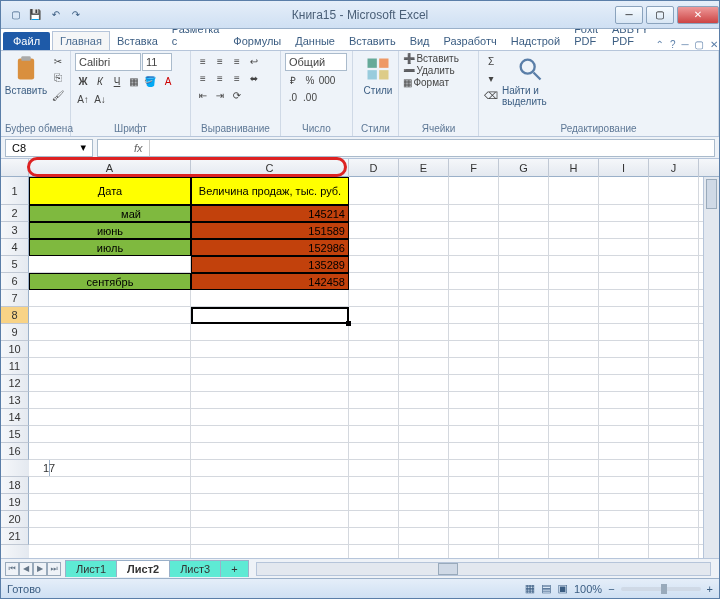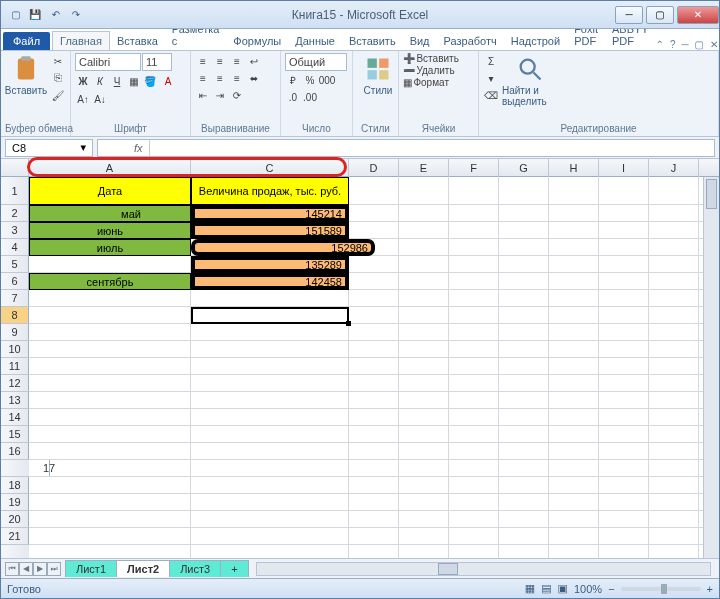--- a/index.html
+++ b/index.html
@@ -50,21 +50,21 @@
 .grid-wrap { flex:1; overflow:hidden; position:relative; display:flex; }
 .rowhdrs { width:28px; background:linear-gradient(90deg,#f5f7fa,#e4e9f0); }
 .rowhdr { height:17px; border-bottom:1px solid #c0c8d4; border-right:1px solid #9ab0c9; font-size:11px; display:flex; align-items:center; justify-content:center; color:#333; }
 .rowhdr.sel { background:#f8d386; }
 .cells { position:relative; flex:1; }
 .gridline-v { position:absolute; top:0; bottom:0; width:1px; background:#d4d8de; }
 .gridline-h { position:absolute; left:0; right:0; height:1px; background:#d4d8de; }
 .cell { position:absolute; height:17px; font-size:11px; display:flex; align-items:center; padding:0 3px; overflow:hidden; }
 .cell.hdr-yellow { background:#ffff00; border:1px solid #000; justify-content:center; text-align:center; line-height:1.1; }
 .cell.cat-green { background:#7fb93f; border:1px solid #000; justify-content:center; color:#000; }
-.cell.val { border:4px solid #000000; background:#fdba74; justify-content:flex-end; }
+.cell.val { border:1px solid #000000; background:#c2410c; justify-content:flex-end; }
 .selection { position:absolute; border:2px solid #000; }
 .fill-handle { position:absolute; width:5px; height:5px; background:#000; }
 
 
 .sheet-tabs { height:20px; background:#eef2f7; border-top:1px solid #b6c5da; display:flex; align-items:center; font-size:11px; }
 .nav-tiny { display:flex; gap:0; margin:0 4px; }
 .nav-tiny span { width:14px; height:14px; border:1px solid #9ab; display:flex; align-items:center; justify-content:center; font-size:8px; color:#678; }
 .sheettab { padding:2px 10px; background:#5eead4; border:1px solid #9ab0c9; border-bottom:none; color:#333; margin-right:-1px; }
 .sheettab.active { background:#fff; font-weight:bold; }
 .hscroll { flex:1; margin:0 8px; height:14px; background:#e3e8ef; border:1px solid #b6c5da; position:relative; }
@@ -347,21 +347,21 @@
         <div class="gridline-v" style="left: 569px;"></div>
         <div class="gridline-v" style="left: 619px;"></div>
         <div class="gridline-v" style="left: 669px;"></div>
         <div class="cell hdr-yellow" style="left: 0px; top: 0px; width: 162px; height: 28px;">Дата</div>
         <div class="cell hdr-yellow" style="left: 162px; top: 0px; width: 158px; height: 28px;">Величина продаж, тыс. руб.</div>
         <div class="cell cat-green" style="left: 0px; top: 28px; width: 162px; height: 17px; padding-left: 45px;">май</div>
         <div class="cell val" style="left: 162px; top: 28px; width: 158px; height: 17px;">145214</div>
         <div class="cell cat-green" style="left: 0px; top: 45px; width: 162px; height: 17px;">июнь</div>
         <div class="cell val" style="left: 162px; top: 45px; width: 158px; height: 17px;">151589</div>
         <div class="cell cat-green" style="left: 0px; top: 62px; width: 162px; height: 17px;">июль</div>
-        <div class="cell val" style="left: 162px; top: 62px; width: 184px; height: 17px; border-radius: 7px;">152986</div>
+        <div class="cell val" style="left: 162px; top: 62px; width: 158px; height: 17px;">152986</div>
         <div class="cell val" style="left: 162px; top: 79px; width: 158px; height: 17px;">135289</div>
         <div class="cell cat-green" style="left: 0px; top: 96px; width: 162px; height: 17px;">сентябрь</div>
         <div class="cell val" style="left: 162px; top: 96px; width: 158px; height: 17px;">142458</div>
         <div class="selection" style="left: 162px; top: 130px; width: 158px; height: 17px;"></div>
         <div class="fill-handle" style="left: 317px; top: 144px;"></div>
       </div>
     <div class="vscroll">
         <div class="thumb"></div>
       </div>
   </div>

